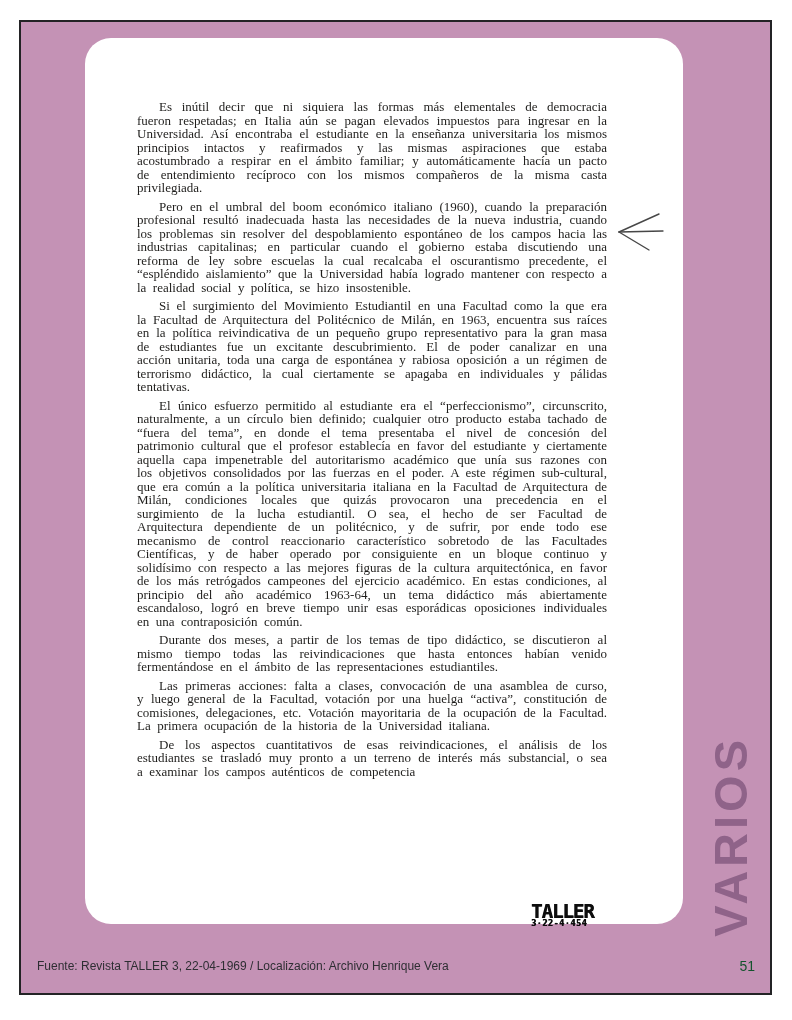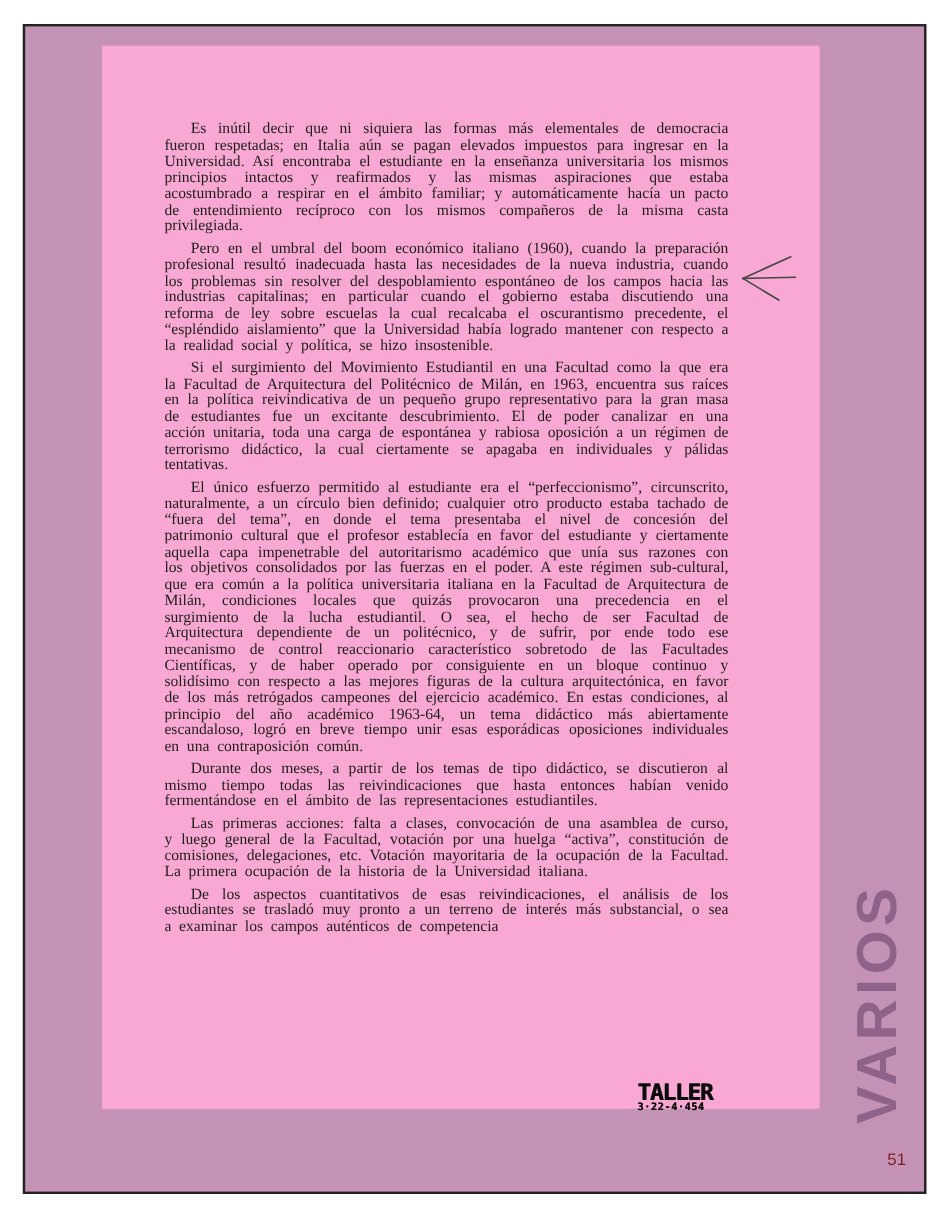--- a/index.html
+++ b/index.html
@@ -12,21 +12,22 @@
   .frame {
     position:absolute; left:19px; top:20px;
     width:753px; height:975px;
     background:#c492b5;
     border:2px solid #232325;
     box-sizing:border-box;
   }
   .page {
     position:absolute; left:64px; top:16px;
     width:598px; height:886px;
-    background:#f9a8d4;
+    background:#ffffff;
+    border-radius:26px;
   }
   .textblock {
     position:absolute; left:52px; top:62px; width:470px;
     color:#1e1d1b;
     font-family:"Liberation Serif", serif;
     font-size:13px; line-height:13.5px;
     text-align:justify;
     word-spacing:3.2px;
   }
   .textblock p { margin:0 0 5px 0; text-indent:22px; }
@@ -61,21 +62,21 @@
     font-size:47px; font-weight:700; letter-spacing:4px;
     color:#8f6389;
     font-family:"Liberation Sans", sans-serif;
   }
   .footer-source {
     position:absolute; left:16px; bottom:20px;
     font-size:12px; color:#2e2e33;
   }
   .page-number {
     position:absolute; right:15px; bottom:19px;
-    font-size:14px; color:#7f1d1d;
+    font-size:14px; color:#14532d;
   }
 </style>
 </head>
 <body>
 
 <div class="frame">
 
   <div class="page">
 
     <div class="textblock">
@@ -102,16 +103,17 @@
 
     <div class="stamp">
       <div class="stamp-title">TALLER</div>
       <div class="stamp-date">3·22-4·454</div>
     </div>
 
   </div>
 
   <div class="varios">VARIOS</div>
 
+  <div class="footer-source">Fuente: Revista TALLER 3, 22-04-1969 / Localización: Archivo Henrique Vera</div>
 
   <div class="page-number">51</div>
 
 </div>
 
 </body></html>

